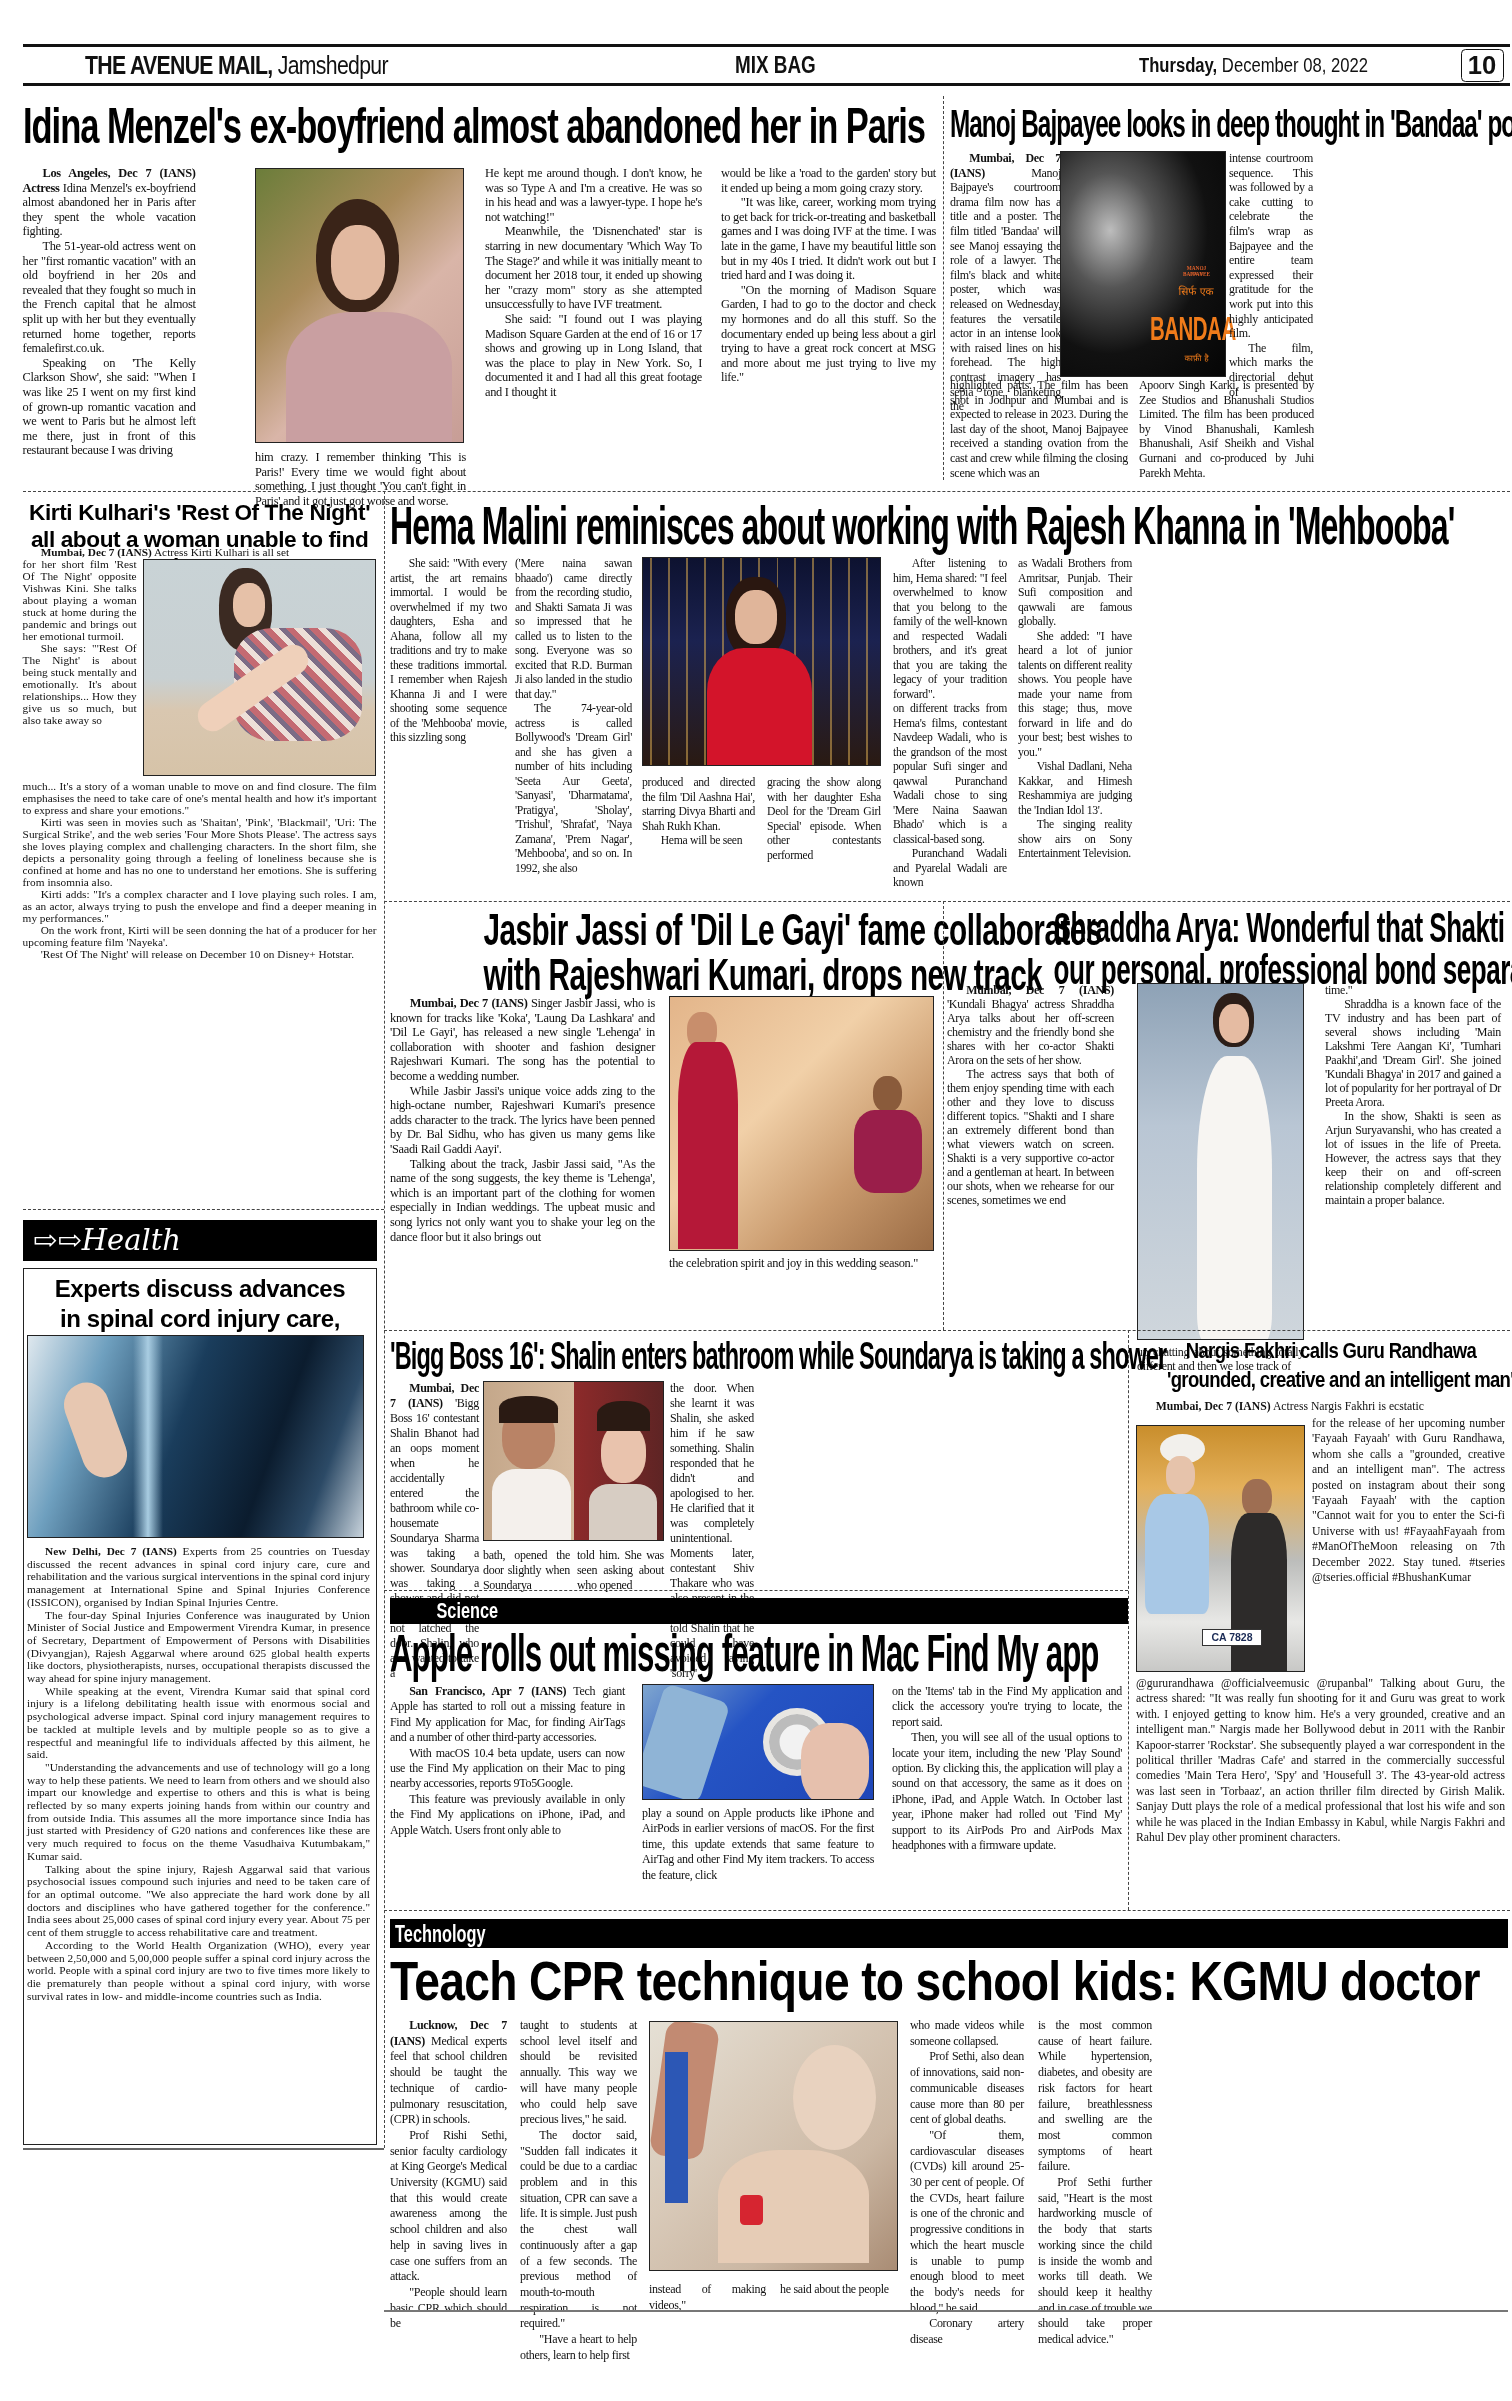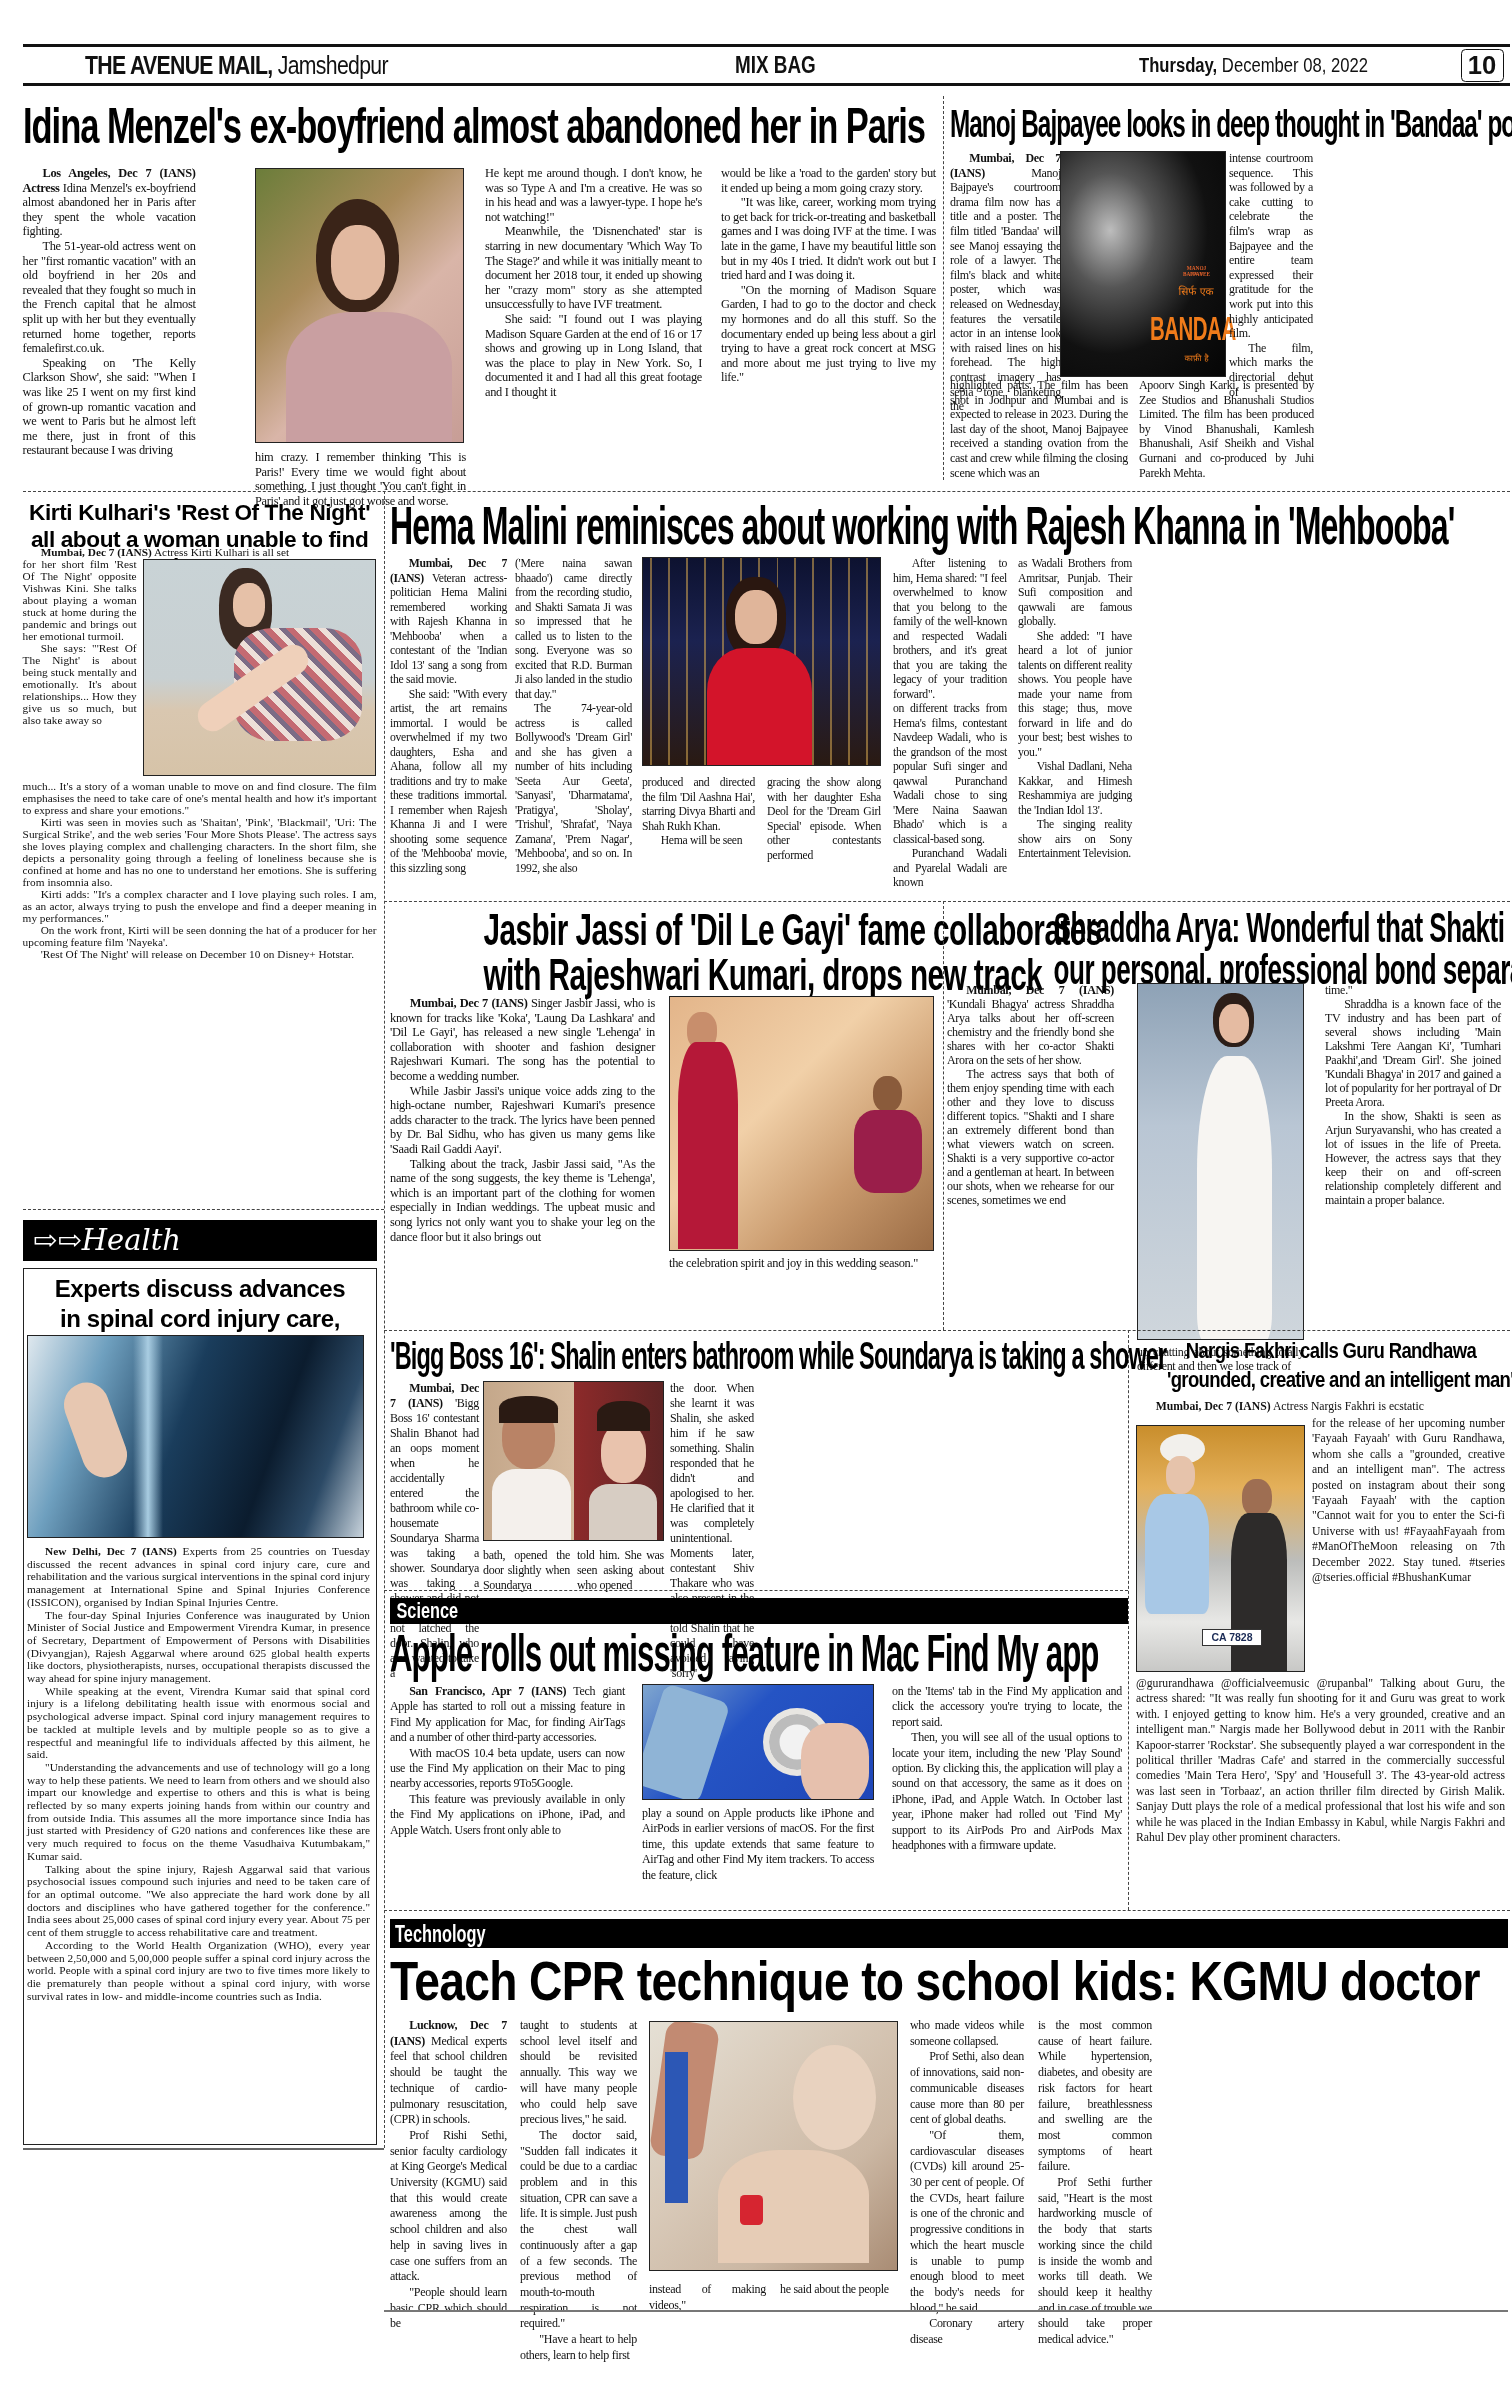--- a/index.html
+++ b/index.html
@@ -105,21 +105,20 @@
   <p style="text-indent:0">much... It's a story of a woman unable to move on and find closure. The film emphasises the need to take care of one's mental health and how it's important to express and share your emotions."</p>
   <p>Kirti was seen in movies such as 'Shaitan', 'Pink', 'Blackmail', 'Uri: The Surgical Strike', and the web series 'Four More Shots Please'. The actress says she loves playing complex and challenging characters. In the short film, she depicts a personality going through a feeling of loneliness because she is confined at home and has no one to understand her emotions. She is suffering from insomnia also.</p>
   <p>Kirti adds: "It's a complex character and I love playing such roles. I am, as an actor, always trying to push the envelope and find a deeper meaning in my performances."</p>
   <p>On the work front, Kirti will be seen donning the hat of a producer for her upcoming feature film 'Nayeka'.</p>
   <p>'Rest Of The Night' will release on December 10 on Disney+ Hotstar.</p>
 </div>
 <div class="abs dash-v" style="left:384px;top:491px;height:1657px;"></div>
 
 <div class="abs hl" style="left:390px;top:499px;font-size:53px;transform:scaleX(0.605);">Hema Malini reminisces about working with Rajesh Khanna in 'Mehbooba'</div>
 <div class="abs body narrow" style="left:390px;top:557px;width:117px;font-size:11.7px;line-height:14.5px;">
-  <p><b>Mumbai, Dec 7 (IANS)</b> <span>Veteran actress-politician Hema Malini remembered working with Rajesh Khanna in 'Mehbooba' when a contestant of the 'Indian Idol 13' sang a song from the said movie.</span></p>
   <p>She said: "With every artist, the art remains immortal. I would be overwhelmed if my two daughters, Esha and Ahana, follow all my traditions and try to make these traditions immortal. I remember when Rajesh Khanna Ji and I were shooting some sequence of the 'Mehbooba' movie, this sizzling song</p>
 </div>
 <div class="abs body narrow" style="left:515px;top:557px;width:117px;font-size:11.7px;line-height:14.5px;">
   <p style="text-indent:0">('Mere naina sawan bhaado') came directly from the recording studio, and Shakti Samata Ji was so impressed that he called us to listen to the song. Everyone was so excited that R.D. Burman Ji also landed in the studio that day."</p>
   <p>The 74-year-old actress is called Bollywood's 'Dream Girl' and she has given a number of hits including 'Seeta Aur Geeta', 'Sanyasi', 'Dharmatama', 'Pratigya', 'Sholay', 'Trishul', 'Shrafat', 'Naya Zamana', 'Prem Nagar', 'Mehbooba', and so on. In 1992, she also</p>
 </div>
 <div class="abs photo" style="left:642px;top:557px;width:239px;height:209px;background:linear-gradient(180deg,#0d1230 0%,#1b2250 40%,#2a1a12 100%);">
   <div style="position:absolute;inset:0;background:repeating-linear-gradient(90deg,transparent 0 7.5px,rgba(214,168,80,0.55) 7.5px 9px,transparent 9px 18px);"></div>
   <div style="position:absolute;left:83px;top:19px;width:60px;height:83px;border-radius:45%;background:#2a1710;"></div>
   <div style="position:absolute;left:92px;top:32px;width:42px;height:54px;border-radius:45%;background:#e0b59a;"></div>
@@ -248,21 +247,21 @@
   <div style="position:absolute;left:65px;top:203px;width:60px;height:16.6px;background:#fff;border:0.8px solid #333;font-family:'Liberation Sans',sans-serif;font-weight:bold;font-size:10.5px;line-height:15px;color:#1a2a55;text-align:center;">CA 7828</div>
 </div>
 <div class="abs body" style="left:1312px;top:1416px;width:193px;font-size:11.7px;line-height:15.4px;">
   <p style="text-indent:0;word-break:break-word;">for the release of her upcoming number 'Fayaah Fayaah' with Guru Randhawa, whom she calls a "grounded, creative and an intelligent man". The actress posted on instagram about their song 'Fayaah Fayaah' with the caption "Cannot wait for you to enter the Sci-fi Universe with us! #FayaahFayaah from #ManOfTheMoon releasing on 7th December 2022. Stay tuned. #tseries @tseries.official #BhushanKumar</p>
 </div>
 <div class="abs body" style="left:1136px;top:1676px;width:369px;font-size:11.7px;line-height:15.4px;">
   <p style="text-indent:0">@gururandhawa @officialveemusic @rupanbal" Talking about Guru, the actress shared: "It was really fun shooting for it and Guru was great to work with. I enjoyed getting to know him. He's a very grounded, creative and an intelligent man." Nargis made her Bollywood debut in 2011 with the Ranbir Kapoor-starrer 'Rockstar'. She subsequently played a war correspondent in the political thriller 'Madras Cafe' and starred in the commercially successful comedies 'Main Tera Hero', 'Spy' and 'Housefull 3'. The 43-year-old actress was last seen in 'Torbaaz', an action thriller film directed by Girish Malik. Sanjay Dutt plays the role of a medical professional that lost his wife and son while he was placed in the Indian Embassy in Kabul, while Nargis Fakhri and Rahul Dev play other prominent characters.</p>
 </div>
 
 <div class="abs dash-h" style="left:384px;top:1590px;width:744px;"></div>
-<div class="abs section-bar" style="left:390px;top:1598px;width:738px;height:25.6px;">
+<div class="abs section-bar" style="left:390px;top:1598px;width:738px;height:25.6px;padding-left:40px;">
   <div style="font-size:22.6px;line-height:25.6px;padding-left:9px;transform:scaleX(0.72);transform-origin:left center;">Science</div>
 </div>
 <div class="abs hl" style="left:390px;top:1628px;font-size:51px;transform:scaleX(0.612);">Apple rolls out missing feature in Mac Find My app</div>
 <div class="abs body narrow" style="left:390px;top:1684px;width:235px;font-size:12px;line-height:15.4px;">
   <p><b>San Francisco, Apr 7 (IANS)</b> <span>Tech giant Apple has started to roll out a missing feature in Find My application for Mac, for finding AirTags and a number of other third-party accessories.</span></p>
   <p>With macOS 10.4 beta update, users can now use the Find My application on their Mac to ping nearby accessories, reports 9To5Google.</p>
   <p>This feature was previously available in only the Find My applications on iPhone, iPad, and Apple Watch. Users front only able to</p>
 </div>
 <div class="abs photo" style="left:642px;top:1684px;width:232px;height:116px;background:linear-gradient(135deg,#7fa6cf 0%,#2554c4 40%,#1f46b8 100%);">
   <div style="position:absolute;left:4.5px;top:6px;width:68px;height:105px;border-radius:10.5px;background:#8fb4d6;transform:rotate(18deg);"></div>

